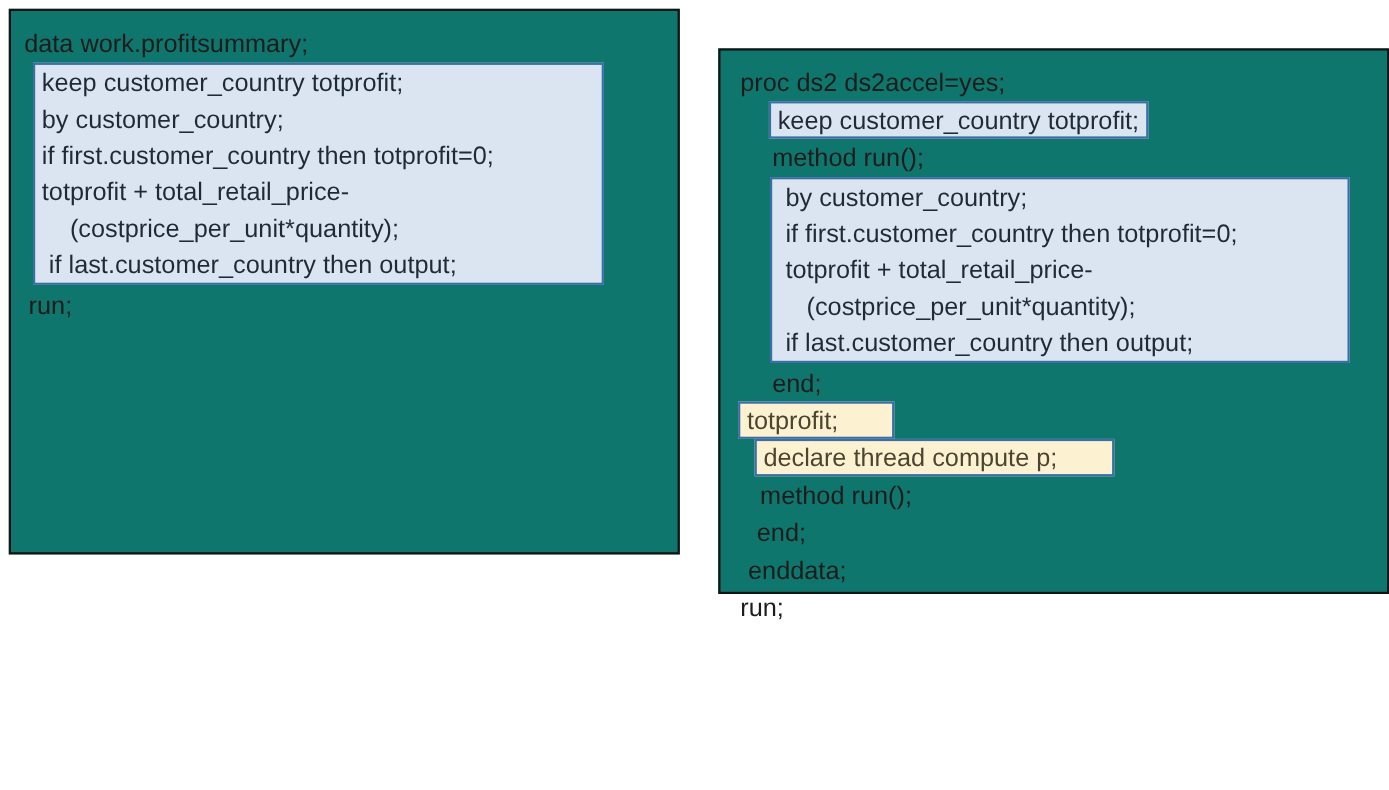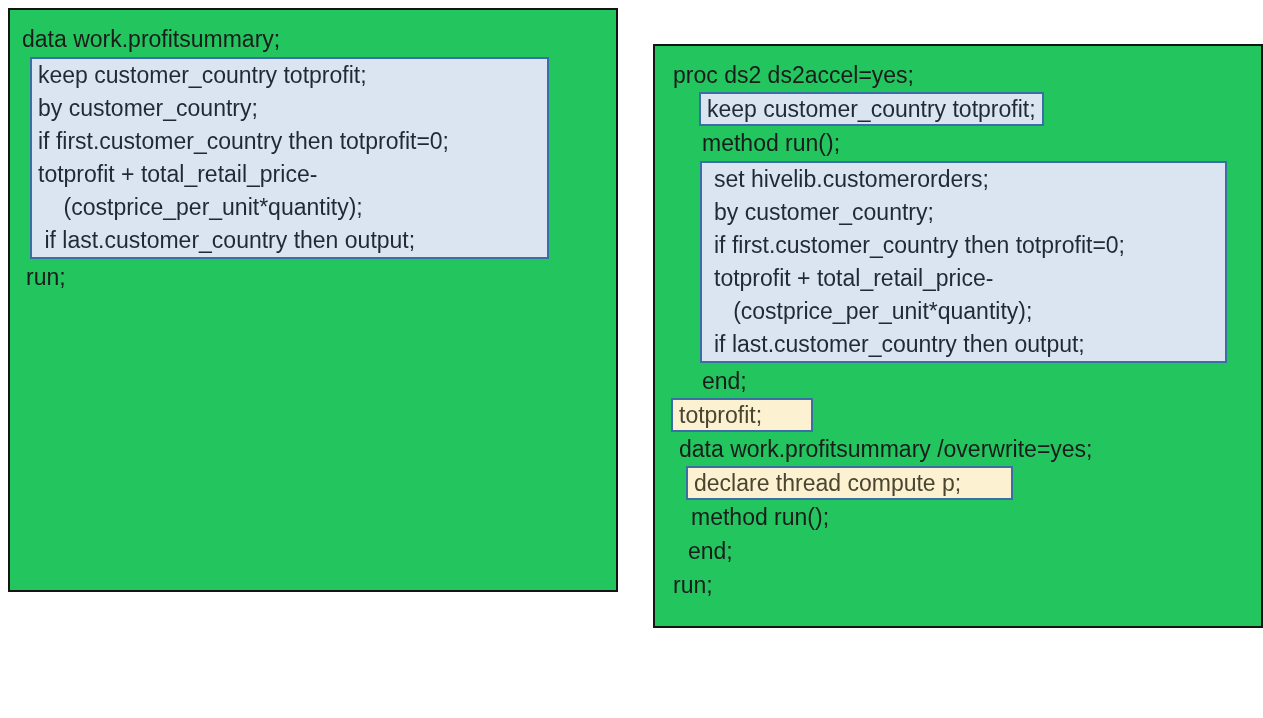--- a/index.html
+++ b/index.html
@@ -13,23 +13,23 @@
   .stage {
     position: relative;
     width: 1263px;
     height: 718px;
     background: #ffffff;
     overflow: hidden;
   }
   .panel {
     position: absolute;
     top: 8px;
-    height: 584px;
+    height: 496px;
     box-sizing: border-box;
-    background: #22c55e;
+    background: #0f766e;
     border: 2px solid var(--panel-border, #141414);
   }
   #left-panel  { left: 8px;   width: 610px; }
   #right-panel { left: 653px; width: 610px; margin-top: 36px; }
   .content { padding-top: 12px; }
   .line {
     height: 34px;
     line-height: 34px;
     white-space: pre;
     font-size: 23px;
@@ -95,30 +95,29 @@
       <div class="line" style="margin-left:16px">run;</div>
     </div>
   </div>
 
   <div class="panel" id="right-panel">
     <div class="content">
       <div class="line" style="margin-left:18px">proc ds2 ds2accel=yes;</div>
       <div class="line" style="margin-left:44px"><span class="hl hl-blue w-keep">keep customer_country totprofit;</span></div>
       <div class="line" style="margin-left:47px">method run();</div>
       <div class="code-box" id="right-box">
-        <div class="line">set hivelib.customerorders;</div>
         <div class="line">by customer_country;</div>
         <div class="line">if first.customer_country then totprofit=0;</div>
         <div class="line">totprofit + total_retail_price-</div>
         <div class="line">   (costprice_per_unit*quantity);</div>
         <div class="line">if last.customer_country then output;</div>
       </div>
       <div class="line" style="margin-left:47px">end;</div>
       <div class="line" style="margin-left:16px"><span class="hl hl-yellow w-endthr">totprofit;</span></div>
-      <div class="line" style="margin-left:24px">data work.profitsummary /overwrite=yes;</div>
       <div class="line" style="margin-left:31px"><span class="hl hl-yellow w-declthr">declare thread compute p;</span></div>
       <div class="line" style="margin-left:36px">method run();</div>
       <div class="line" style="margin-left:33px">end;</div>
+      <div class="line" style="margin-left:25px">enddata;</div>
       <div class="line" style="margin-left:18px">run;</div>
     </div>
   </div>
 
 </div>
 
 </body></html>

